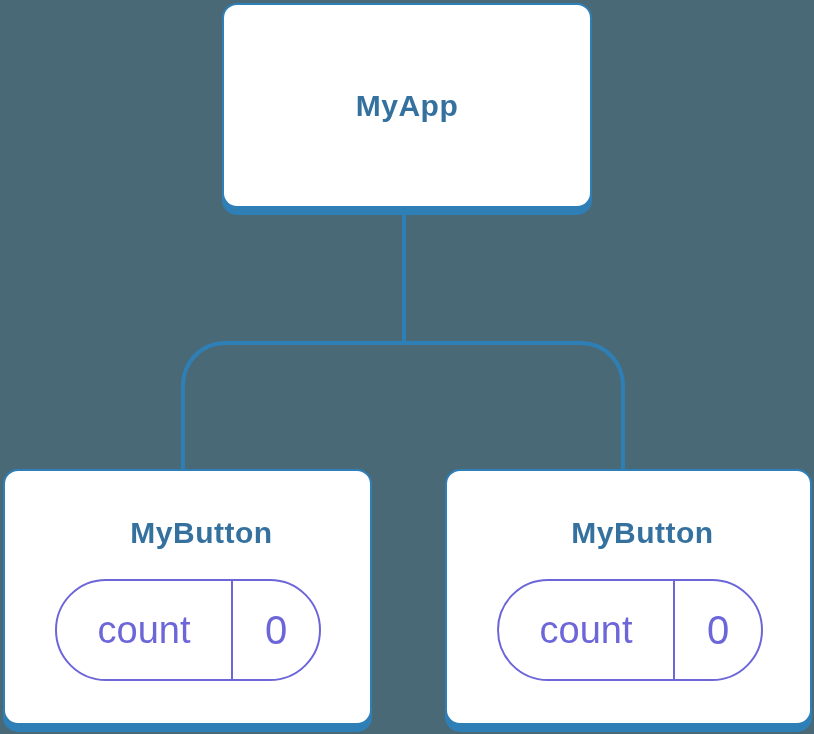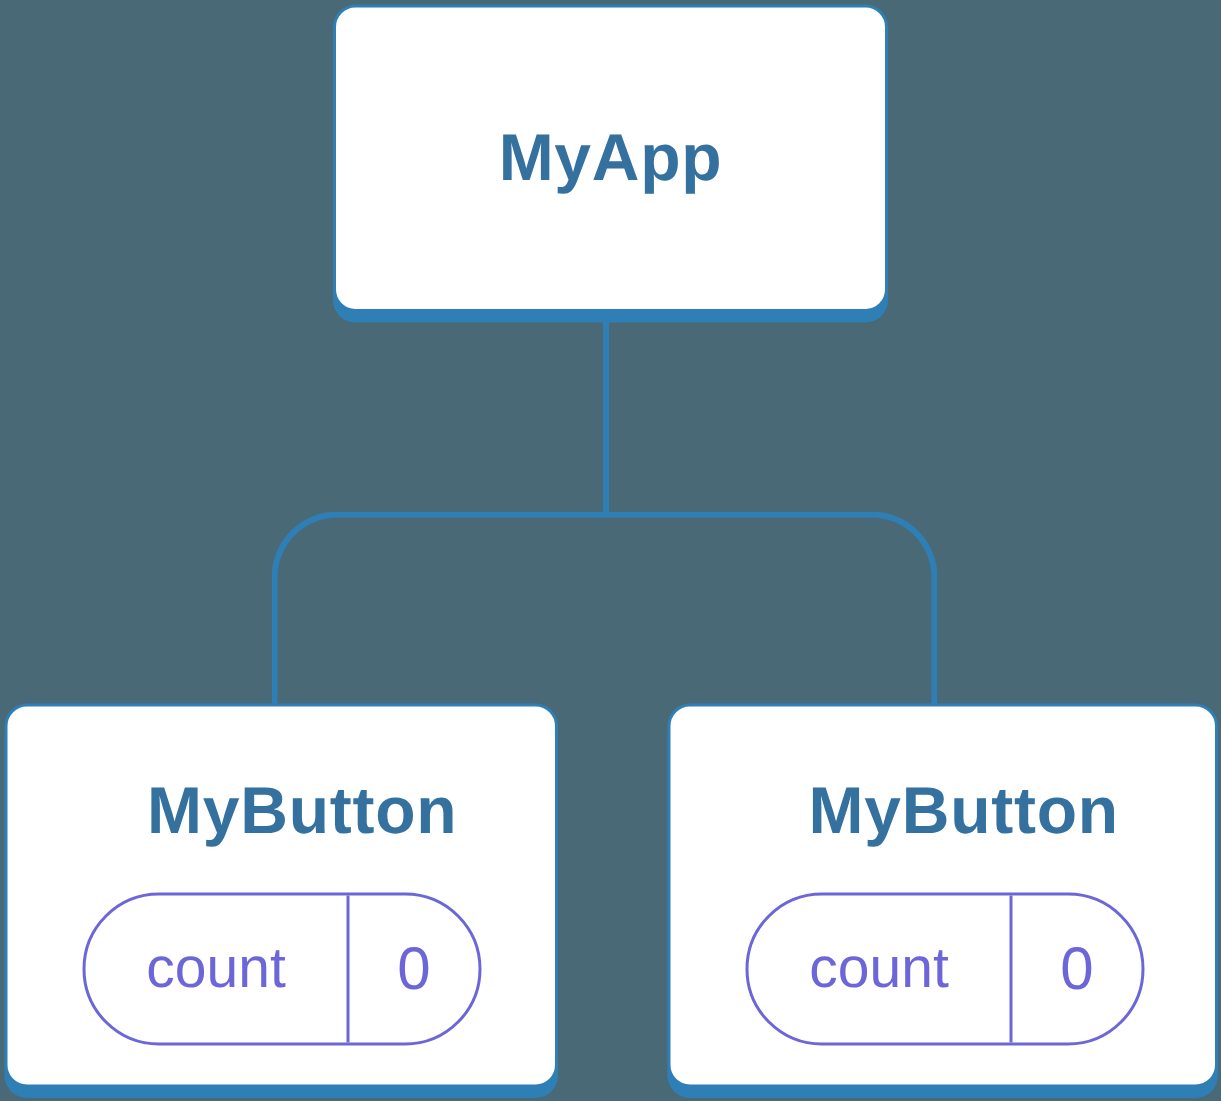--- a/index.html
+++ b/index.html
@@ -31,21 +31,21 @@
   }
   .node-root {
     left: 222px; top: 3px;
     width: 370px; height: 205px;
     display: flex;
     align-items: center;
     justify-content: center;
   }
   .node-label {
     color: var(--title-blue);
-    font-size: 44px;
+    font-size: 30px;
     font-weight: 700;
     letter-spacing: 0.5px;
   }
   .node-child {
     top: 469px;
     height: 256px;
   }
   .node-child-left  { left: 3px;   width: 369px; }
   .node-child-right { left: 445px; width: 367px; }
   .child-label {
@@ -66,21 +66,21 @@
     position: absolute;
     left: 181px; top: 341px;
     width: 444px; height: 131px;
     border: 4px solid var(--line-blue);
     border-bottom: none;
     border-radius: 44px 44px 0 0;
   }
   
   .state-pill {
     position: absolute;
-    left: 50px; top: 124px;
+    left: 50px; top: 108px;
     width: 266px; height: 102px;
     border: 2.5px solid var(--state-purple);
     border-radius: 51px;
     display: flex;
     align-items: stretch;
     background: var(--node-background);
   }
   .pill-name {
     width: 176px;
     display: flex;

